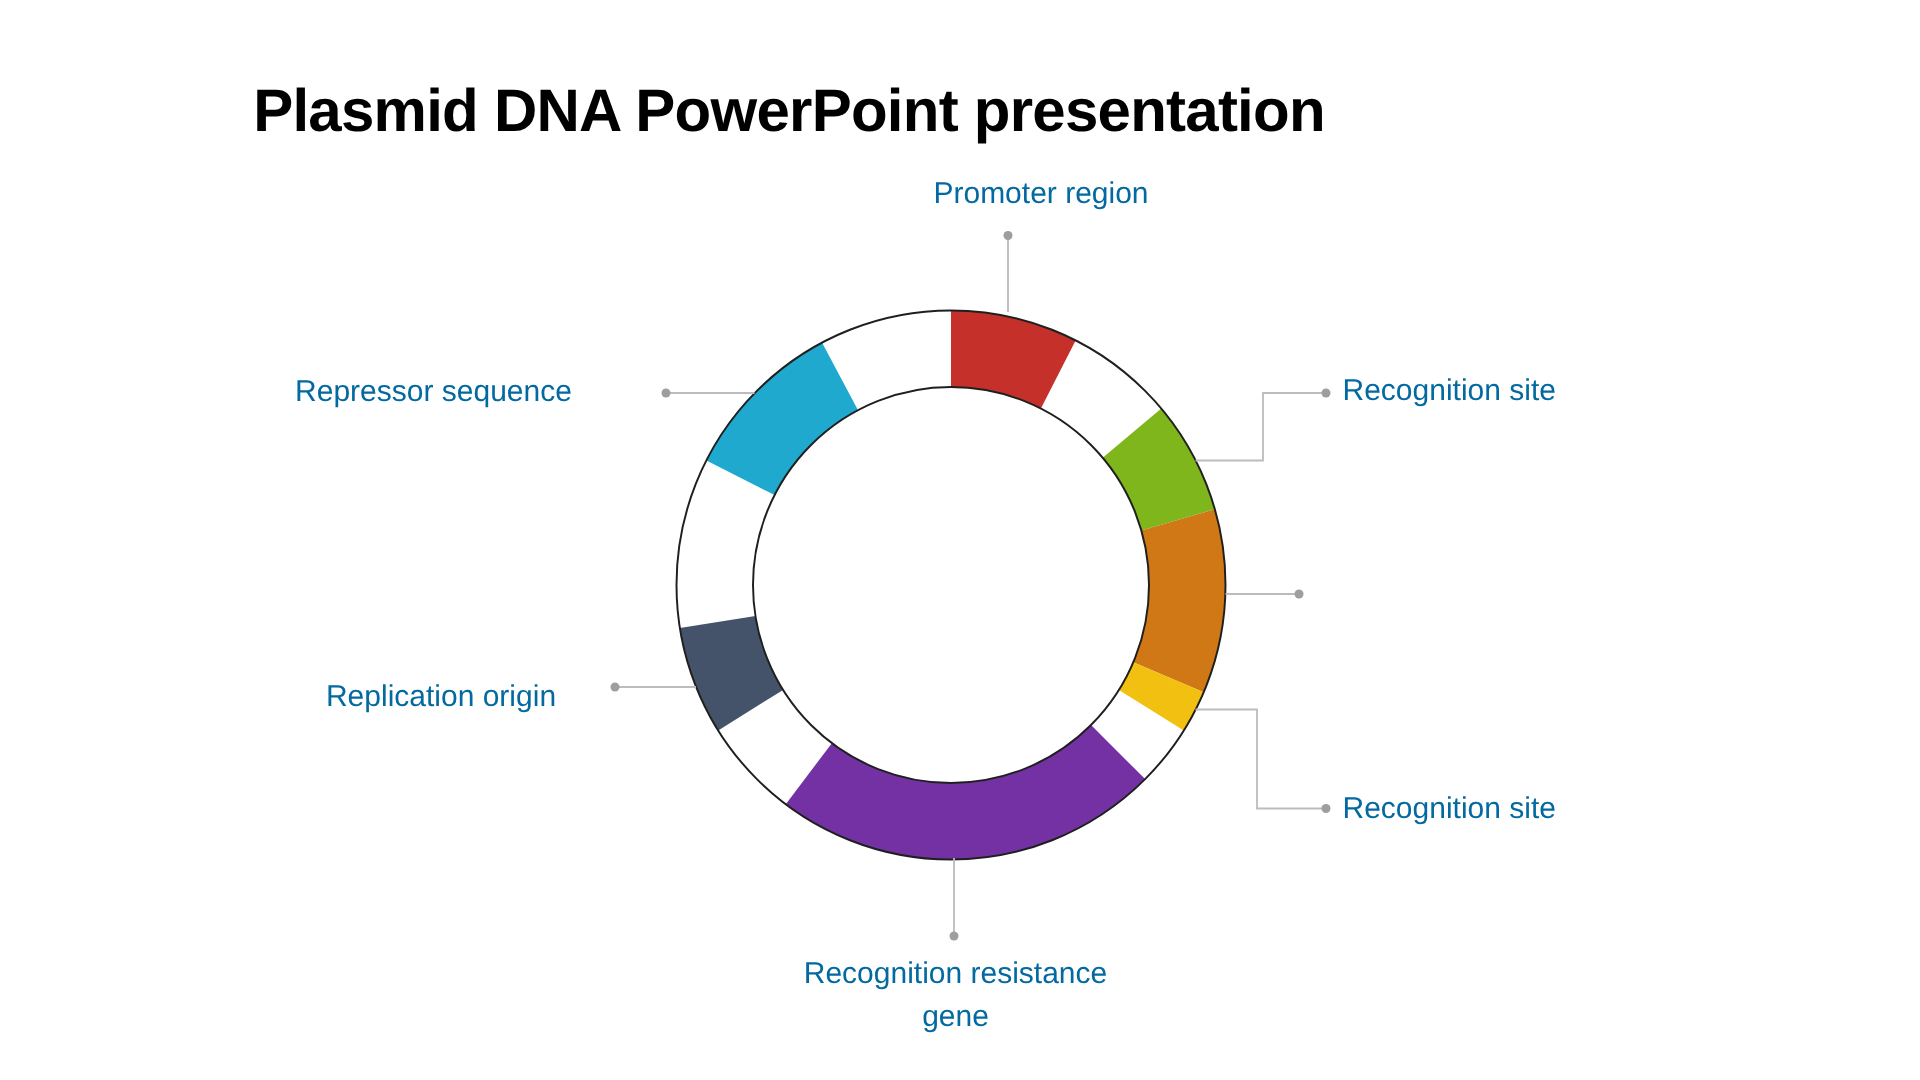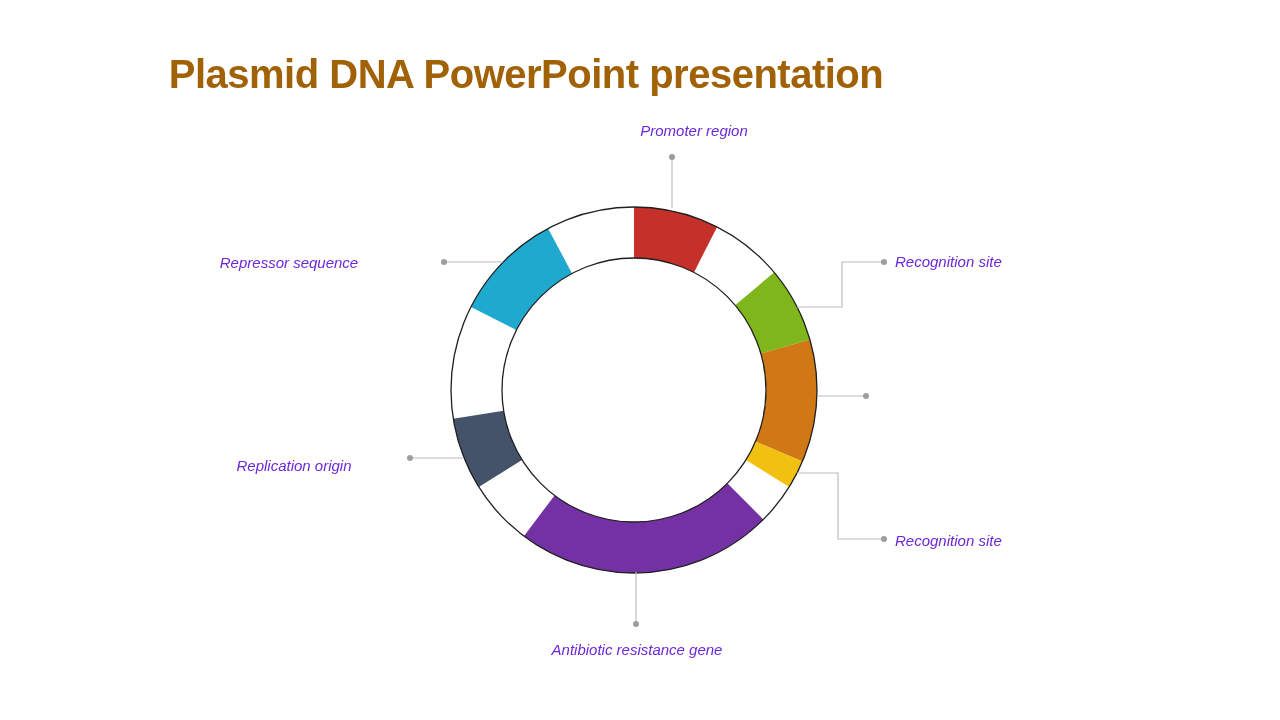--- a/index.html
+++ b/index.html
@@ -21,33 +21,32 @@
   h1.slide-title {
     position: absolute;
     top: 52px;
     left: 0;
     width: 1052px;
     margin: 0;
     text-align: center;
     font-size: 40px;
     font-weight: 700;
     letter-spacing: -0.5px;
-    color: #a16207;
+    color: #000000;
   }
   svg.diagram {
     position: absolute;
     left: 0;
     top: 0;
   }
   .label {
     position: absolute;
-    font-size: 15px;
-    color: #6d28d9;
+    font-size: 20px;
+    color: #0369a1;
     white-space: nowrap;
-    font-style: italic;
   }
   #lbl-promoter        { left: 694px; top: 130px; transform: translate(-50%,-50%); }
   #lbl-recognition-top { left: 895px; top: 261px; transform: translateY(-50%); }
   #lbl-recombination   { left: 893px; top: 396px; transform: translateY(-50%); }
   #lbl-recognition-bot { left: 895px; top: 540px; transform: translateY(-50%); }
   #lbl-replication     { left: 294px; top: 465px; transform: translate(-50%,-50%); }
   #lbl-repressor       { left: 289px; top: 262px; transform: translate(-50%,-50%); }
   #lbl-antibiotic {
     left: 517px; top: 635px; width: 240px;
     white-space: normal;
@@ -84,17 +83,17 @@
       <circle cx="636" cy="624" r="3" fill="#9e9e9e"></circle>
       <polyline points="464,458 410,458" fill="none" stroke="#bcbcbc" stroke-width="1.2"></polyline>
       <circle cx="410" cy="458" r="3" fill="#9e9e9e"></circle>
       <polyline points="503,262 444,262" fill="none" stroke="#bcbcbc" stroke-width="1.2"></polyline>
       <circle cx="444" cy="262" r="3" fill="#9e9e9e"></circle>
     </svg>
 
   <div class="label" id="lbl-promoter">Promoter region</div>
   <div class="label" id="lbl-recognition-top">Recognition site</div>
   <div class="label" id="lbl-recognition-bot">Recognition site</div>
-  <div class="label" id="lbl-antibiotic">Antibiotic resistance gene</div>
+  <div class="label" id="lbl-antibiotic">Recognition resistance gene</div>
   <div class="label" id="lbl-repressor">Repressor sequence</div>
   <div class="label" id="lbl-replication">Replication origin</div>
 
 </div>
 
 </body></html>

